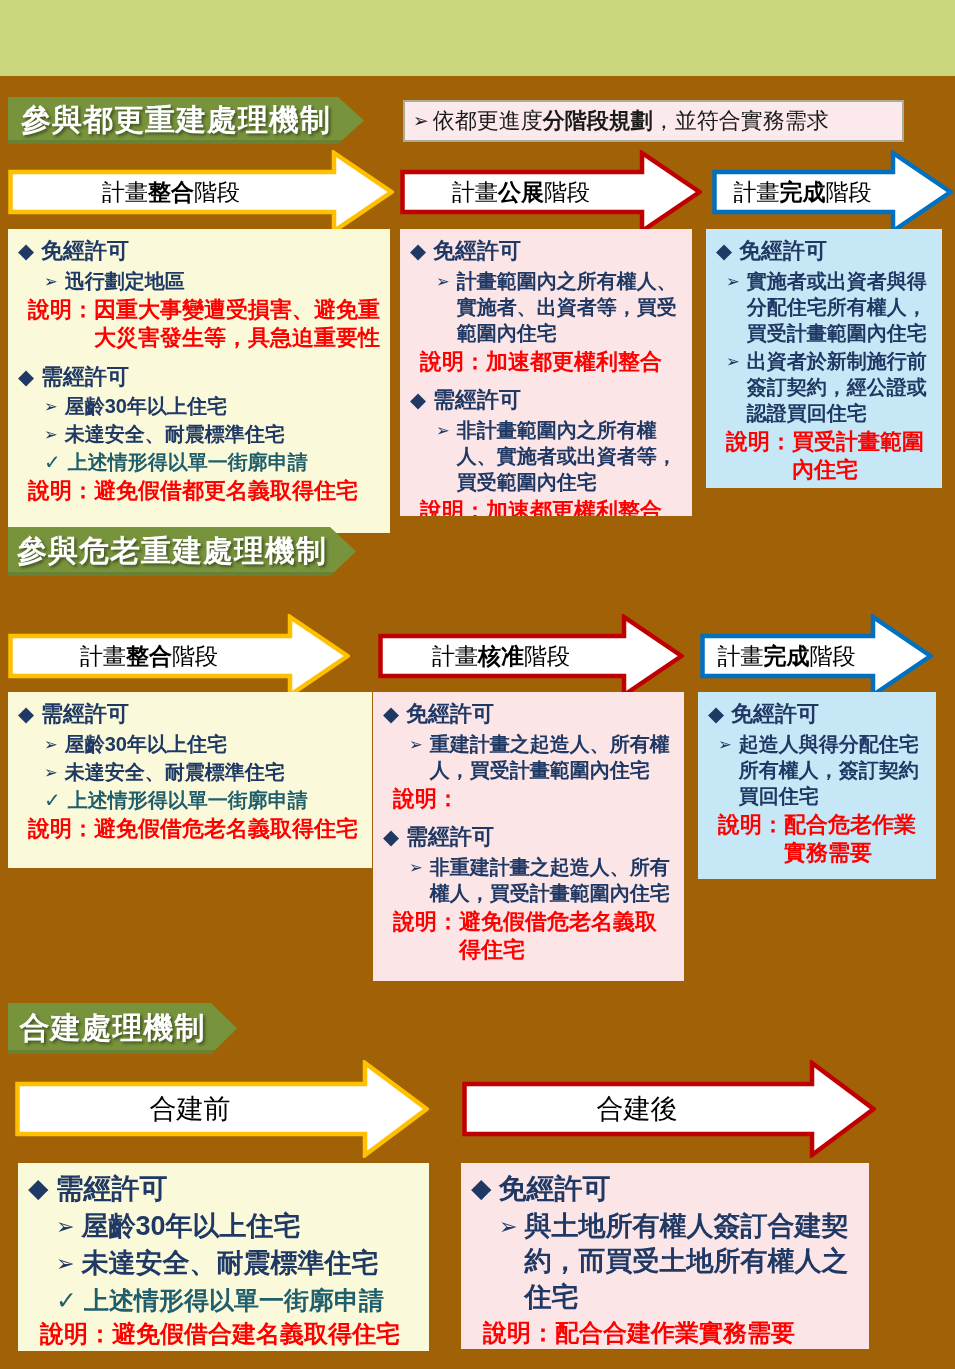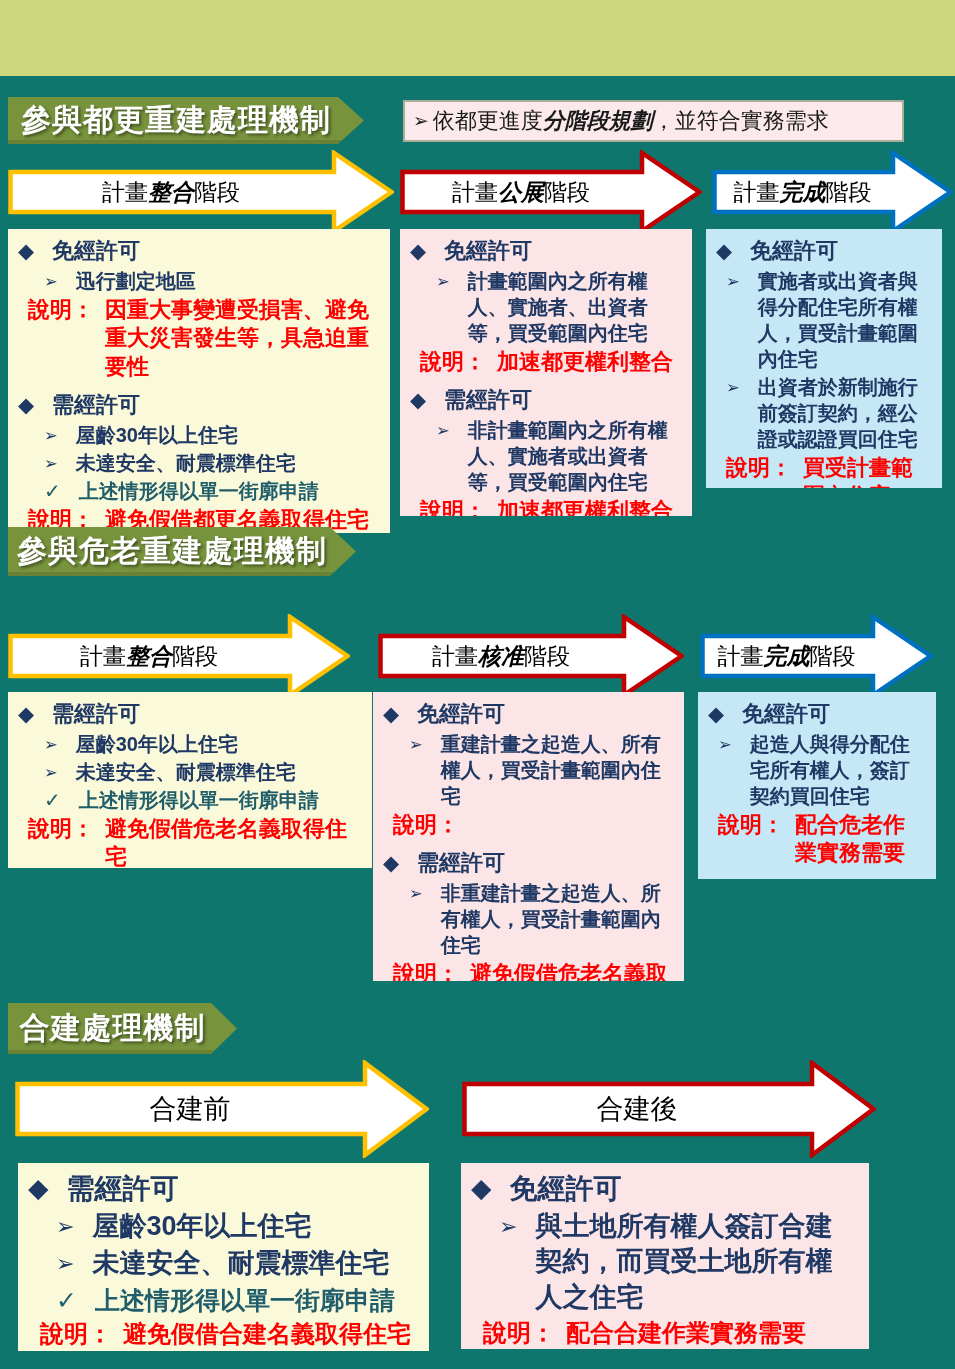--- a/index.html
+++ b/index.html
@@ -1,17 +1,17 @@
 <!DOCTYPE html>
 <html style="--c-banner: #CBD77C; --c-header_green: #77933C; --c-header_text: #FFFFFF; --c-navy: #1F3864; --c-teal: #215E6B; --c-red: #FF0000; --c-black: #1A1A1A; --c-stage_yellow: #FFC000; --c-stage_red: #C00000; --c-stage_blue: #0070C0; --c-box_yellow: #FAFADB; --c-box_pink: #FBE5E7; --c-box_blue: #C6E8F6; --c-note_bg: #FBE9EB; --c-note_border: #A9AD97;"><head>
 <meta charset="utf-8">
 <style>
   html,body{margin:0;padding:0;background:#fff;}
   body{font-family:"Liberation Sans","DejaVu Sans",sans-serif;}
-  #stage{position:relative;width:955px;height:1369px;background:#0f766e;overflow:hidden;}
+  #stage{position:relative;width:955px;height:1369px;background:#a16207;overflow:hidden;}
   #stage *{box-sizing:border-box;}
   .abs{position:absolute;}
   .banner{background:var(--c-banner);}
   
   .sec-header{
     background:var(--c-header_green);
     clip-path:polygon(0 0,calc(100% - 26px) 0,100% 50%,calc(100% - 26px) 100%,0 100%);
     display:flex;align-items:center;justify-content:center;
     padding:0 30px 0 10px;
     box-shadow:inset 0 -4px 0 rgba(0,0,0,.12);
@@ -20,35 +20,35 @@
     color:var(--c-header_text);font-size:30px;font-weight:bold;letter-spacing:1px;
     text-shadow:2px 2px 3px rgba(0,0,0,.45);white-space:nowrap;
   }
   
   .topnote{
     background:var(--c-note_bg);border:2px solid var(--c-note_border);
     display:flex;align-items:center;padding:0 8px;color:var(--c-black);
     white-space:nowrap;
   }
   .topnote .topnote-marker{margin-right:4px;font-size:.85em;}
-  .b{font-weight:bold;font-style:italic;}
+  .b{font-weight:bold;}
   
   .stage-arrow{position:absolute;}
   .stage-arrow svg{position:absolute;left:0;top:0;}
   .stage-label{
     position:absolute;left:0;top:0;bottom:0;
     display:flex;align-items:center;justify-content:center;
     color:#000;white-space:nowrap;
   }
   
   .content-box{position:absolute;padding:8px 10px;overflow:hidden;}
   .item{display:flex;align-items:flex-start;line-height:1.3;margin:2px 0;}
   .marker{flex:0 0 auto;margin-right:7px;}
   .note-label{flex:0 0 auto;text-align:right;}
-  .itext{flex:1 1 auto;margin-left:11px;}
+  .itext{flex:1 1 auto;}
   .it-header{color:var(--c-navy);font-weight:bold;margin-top:10px;}
   .content-box .item:first-child{margin-top:0;}
   .it-bullet{color:var(--c-navy);font-weight:bold;}
   .it-check{color:var(--c-teal);font-weight:bold;}
   .it-note{color:var(--c-red);font-weight:bold;}
   .mk-bullet{font-size:.82em;padding-top:.18em;}
   .mk-header{font-size:.95em;}
   
   .s12 .it-header{font-size:22px;}
   .s12 .it-bullet,.s12 .it-check{font-size:20px;margin-left:26px;}

